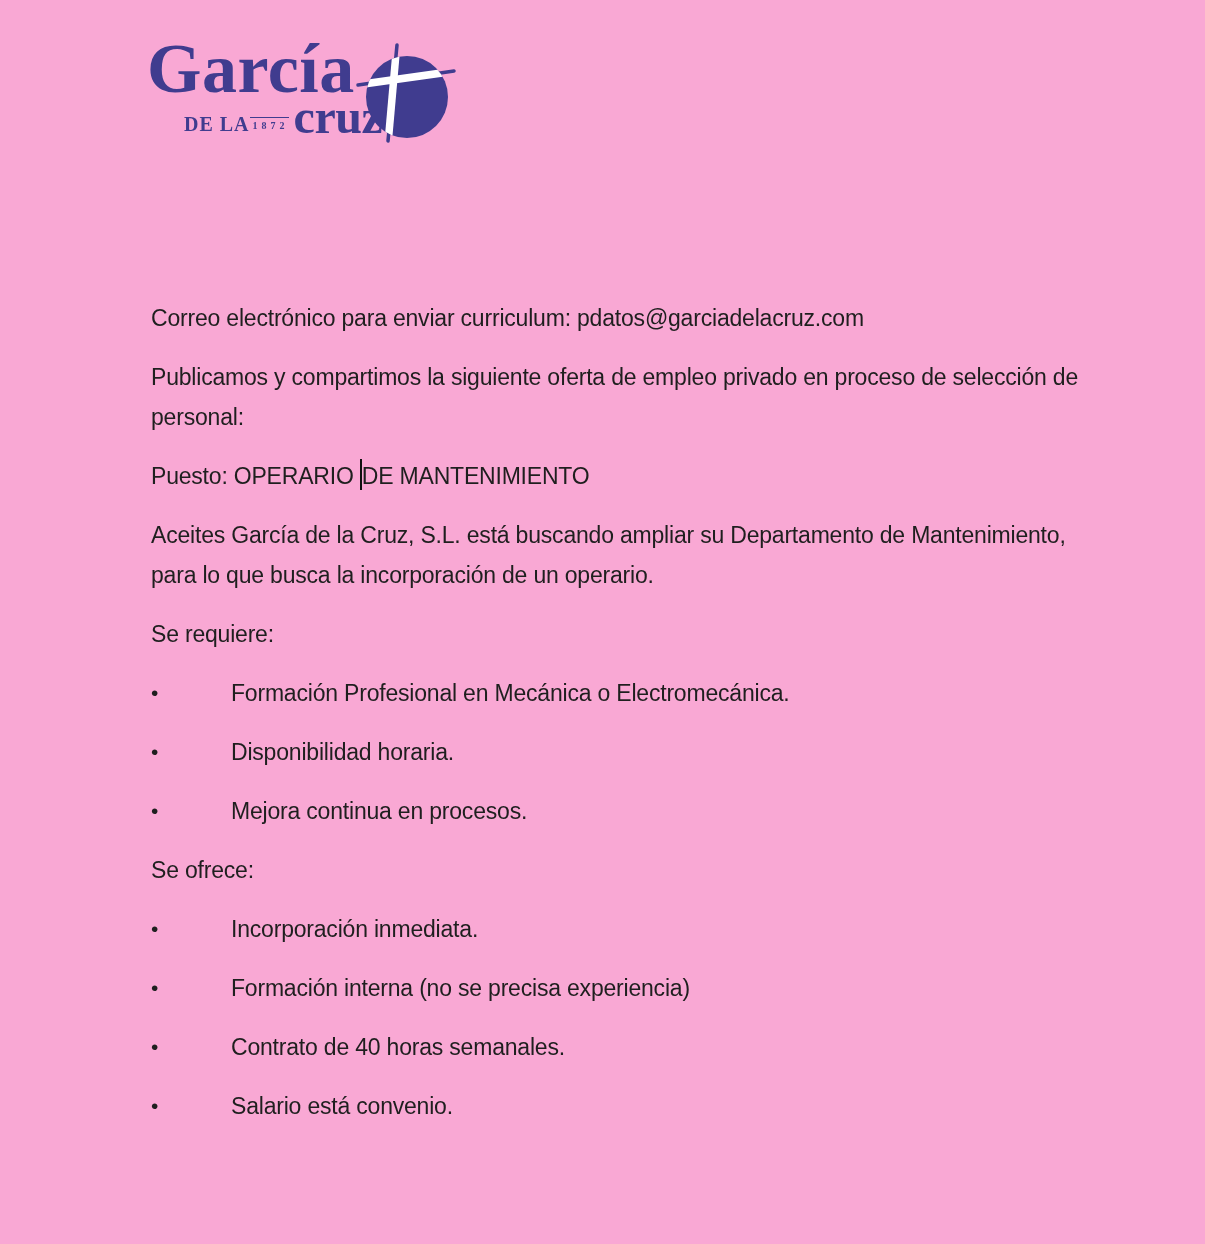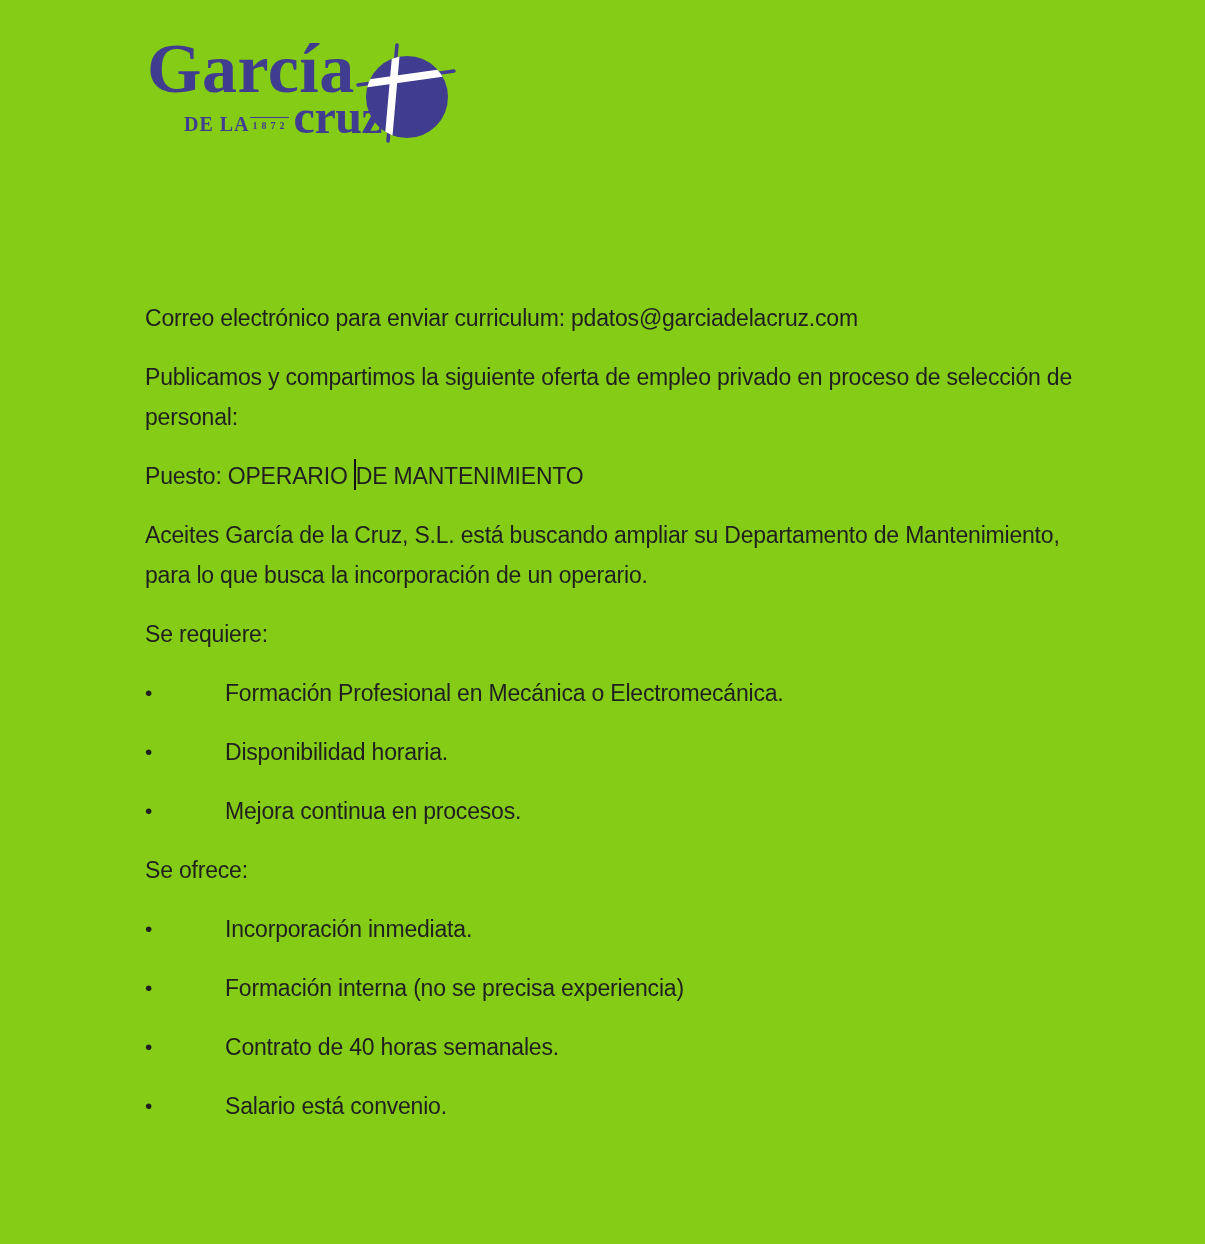--- a/index.html
+++ b/index.html
@@ -1,21 +1,21 @@
 <!DOCTYPE html>
 <html><head>
 <meta charset="utf-8">
 <style>
   * { margin: 0; padding: 0; box-sizing: border-box; }
   html, body { background: #ffffff; }
   .page {
     position: relative;
     width: 1205px;
     height: 1244px;
-    background: #84cc16;
+    background: #f9a8d4;
     overflow: hidden;
     font-family: "Liberation Sans", "DejaVu Sans", sans-serif;
   }
 
   
   .logo {
     position: absolute;
     left: 147px;
     top: 38px;
     width: 320px;
@@ -72,21 +72,21 @@
     position: absolute;
     left: 209px;
     top: 4px;
     width: 100px;
     height: 102px;
   }
 
   
   .doc {
     position: absolute;
-    left: 145px;
+    left: 151px;
     top: 298px;
     width: 960px;
     color: #1f1f1f;
     font-size: 23px;
     letter-spacing: -0.2px;
     line-height: 40px;
   }
   .para { margin-bottom: 19px; }
   .line { display: block; white-space: nowrap; }
   .bullet-row {

